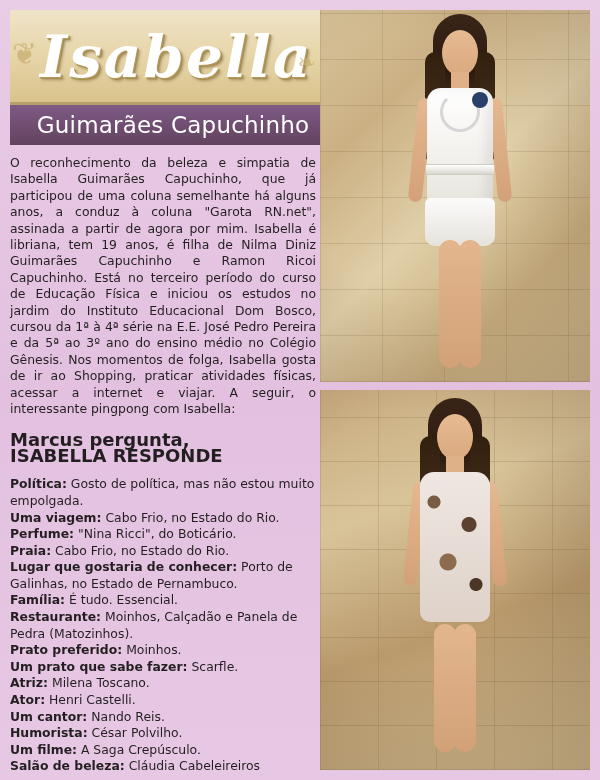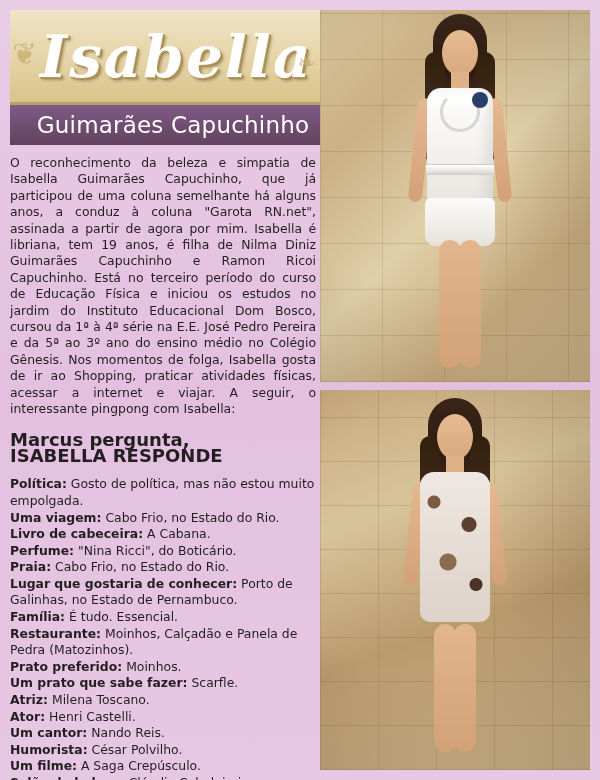--- a/index.html
+++ b/index.html
@@ -250,21 +250,20 @@
     </div>
 
     <div class="qa-head">
       <div>Marcus pergunta,</div>
       <div>ISABELLA RESPONDE</div>
     </div>
 
     <div class="qa-list">
         <div class="qa-item"><b>Política:</b><span> Gosto de política, mas não estou muito empolgada.</span></div>
         <div class="qa-item"><b>Uma viagem:</b><span> Cabo Frio, no Estado do Rio.</span></div>
-        <div class="qa-item"><b>Livro de cabeceira:</b><span> A Cabana.</span></div>
         <div class="qa-item"><b>Perfume:</b><span> "Nina Ricci", do Boticário.</span></div>
         <div class="qa-item"><b>Praia:</b><span> Cabo Frio, no Estado do Rio.</span></div>
         <div class="qa-item"><b>Lugar que gostaria de conhecer:</b><span> Porto de Galinhas, no Estado de Pernambuco.</span></div>
         <div class="qa-item"><b>Família:</b><span> É tudo. Essencial.</span></div>
         <div class="qa-item"><b>Restaurante:</b><span> Moinhos, Calçadão e Panela de Pedra (Matozinhos).</span></div>
         <div class="qa-item"><b>Prato preferido:</b><span> Moinhos.</span></div>
         <div class="qa-item"><b>Um prato que sabe fazer:</b><span> Scarfle.</span></div>
         <div class="qa-item"><b>Atriz:</b><span> Milena Toscano.</span></div>
         <div class="qa-item"><b>Ator:</b><span> Henri Castelli.</span></div>
         <div class="qa-item"><b>Um cantor:</b><span> Nando Reis.</span></div>

